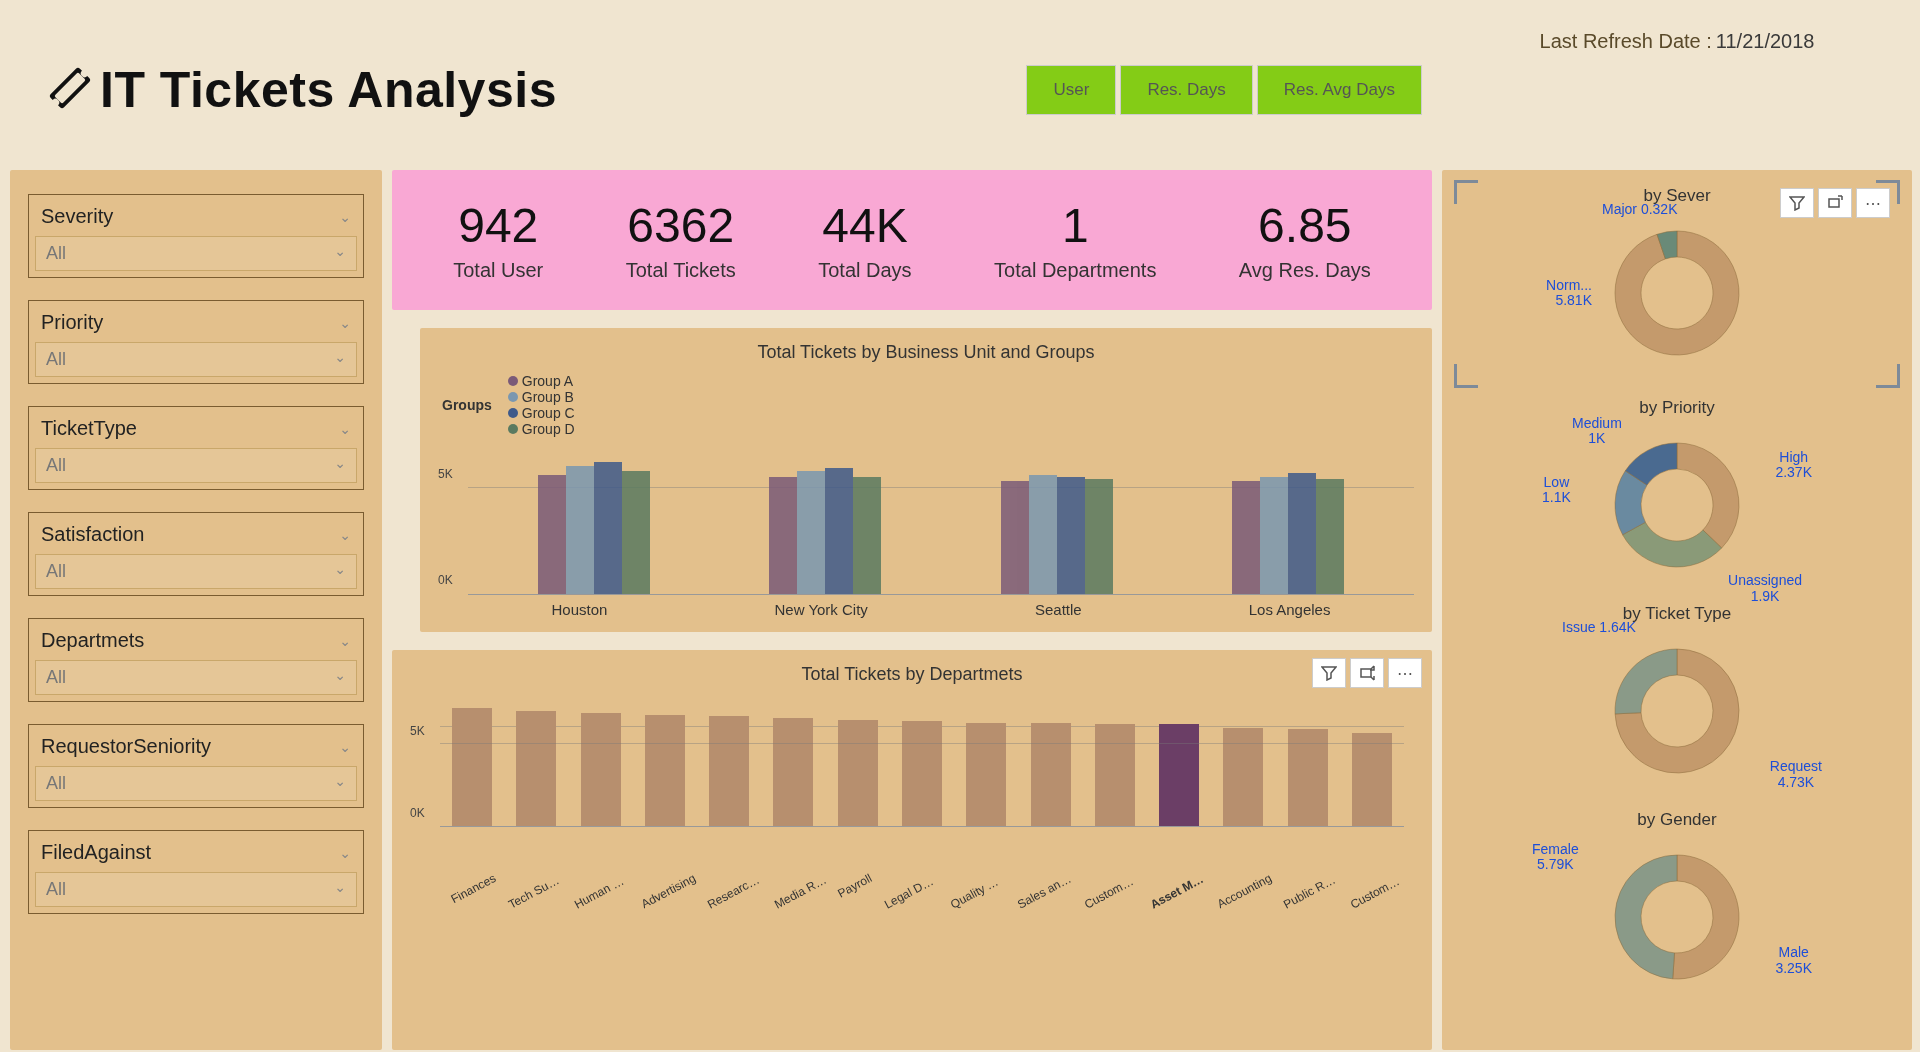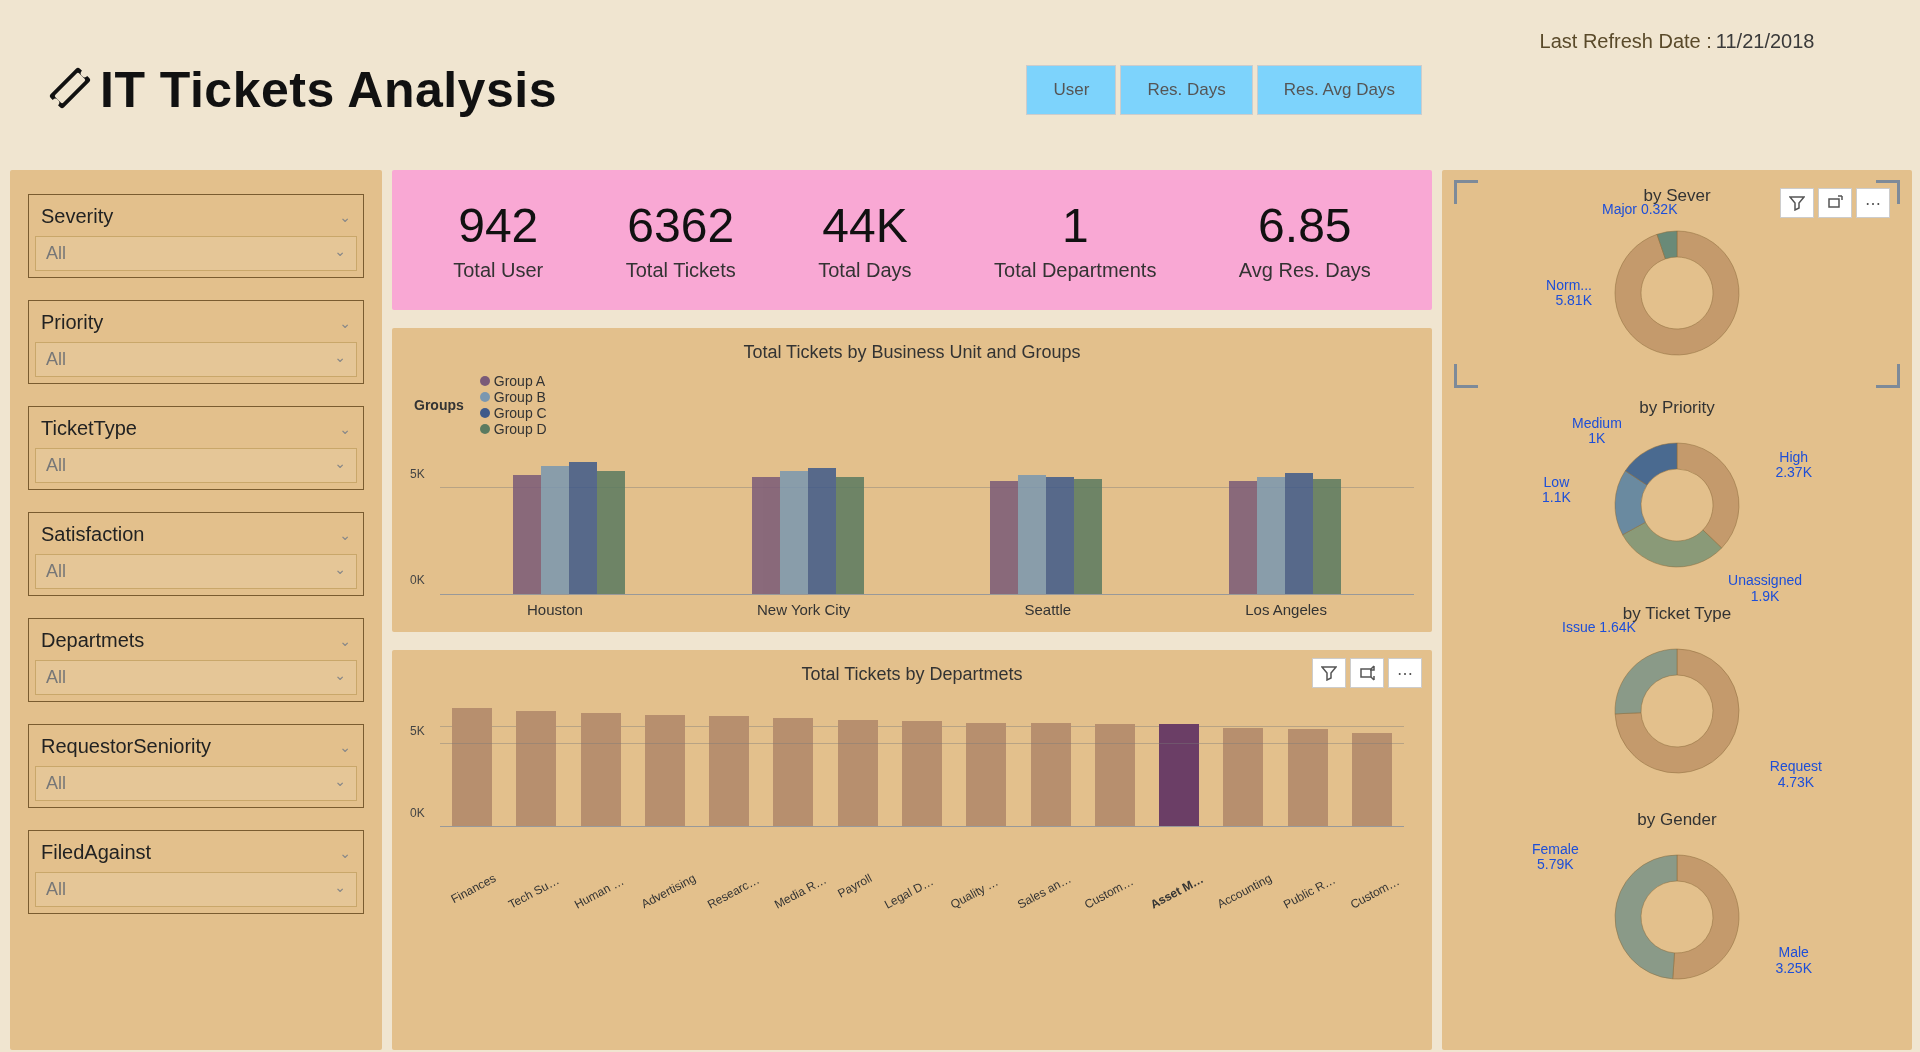--- a/index.html
+++ b/index.html
@@ -6,21 +6,21 @@
   body { background: #f0e5d0; width: 1920px; height: 1052px; overflow: hidden; }
 
   .root { display: grid; grid-template-columns: 372px 1040px 470px; grid-template-rows: 140px 880px; gap: 10px; padding: 20px 10px 10px 10px; }
 
   
   .header { grid-column: 1 / span 2; display: flex; align-items: center; justify-content: space-between; padding: 0 10px 0 30px; }
   .title-wrap { display:flex; align-items:center; }
   .title-icon svg { width: 60px; height: 60px; }
   .title { font-size: 50px; font-weight: 700; color:#111; letter-spacing:0.5px; }
   .tabs { display:flex; gap:4px; }
-  .tab { background:#7dd3fc; border:1px solid #ccc; padding:14px 26px; font-size:17px; color:#555; cursor:pointer; }
+  .tab { background:#84cc16; border:1px solid #ccc; padding:14px 26px; font-size:17px; color:#555; cursor:pointer; }
 
   
   .right-header { grid-column: 3; display:flex; justify-content:center; align-items:flex-start; gap:4px; font-size:20px; padding-top:10px;}
   .refresh-label { color:#5a4a2a; font-style: normal; }
   .refresh-date { color:#3a3a3a; }
 
   
   .sidebar { grid-column:1; grid-row:2; background:#e3c08c; border-radius:2px; padding:24px 18px; display:flex; flex-direction:column; gap:22px; overflow:hidden; }
   .slicer { border:1px solid #7a5c30; padding:6px; }
   .slicer-head { display:flex; justify-content:space-between; align-items:center; padding:4px 6px 8px 6px; font-size:20px; color:#222; }
@@ -199,21 +199,21 @@
         <div class="kpi">
           <div class="kpi-val">1</div>
           <div class="kpi-lab">Total Departments</div>
         </div>
         <div class="kpi">
           <div class="kpi-val">6.85</div>
           <div class="kpi-lab">Avg Res. Days</div>
         </div>
       </div>
 
-    <div class="chart-panel" style="flex:0 0 300px;">
+    <div class="chart-panel" style="flex:0 0 300px;margin-left:28px;">
       <div class="chart-title">Total Tickets by Business Unit and Groups</div>
       <div class="legend">
         <span class="legend-label">Groups</span>
         <span id="legend-items">
             <span class="leg-item">
               <span class="swatch" style="background:#7a5a78"></span>
               <span>Group A</span>
             </span>
             <span class="leg-item">
               <span class="swatch" style="background:#7a97b0"></span>

